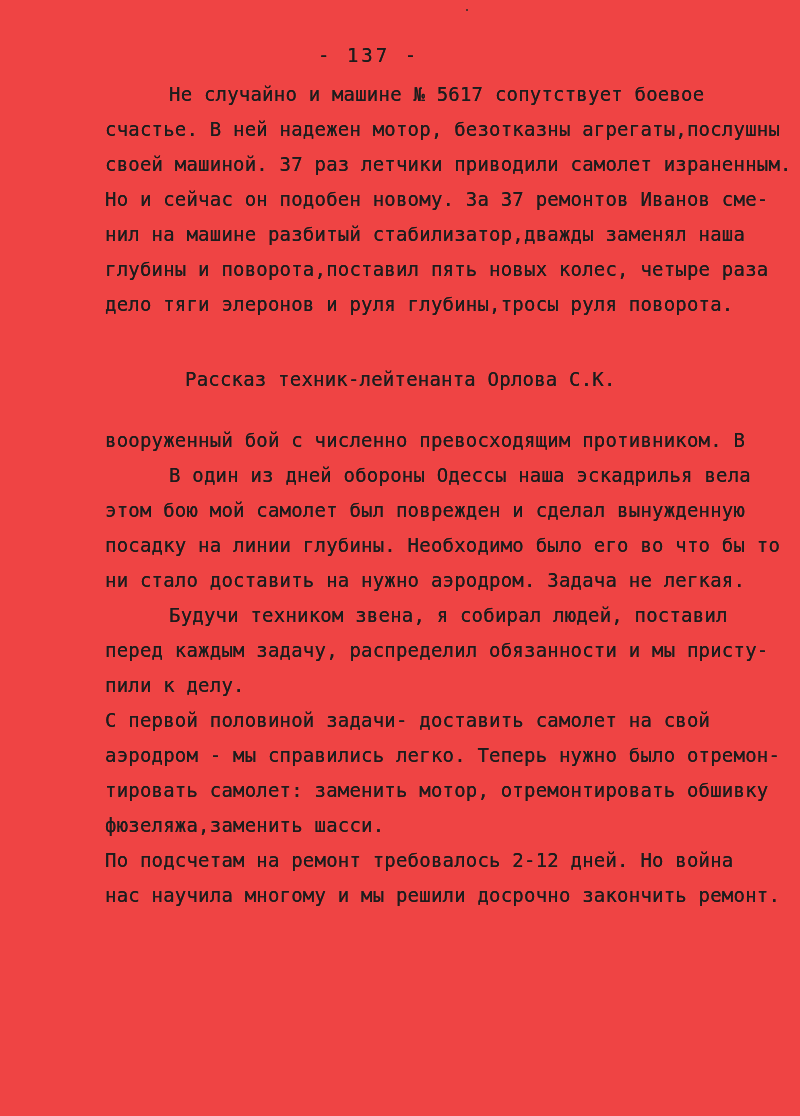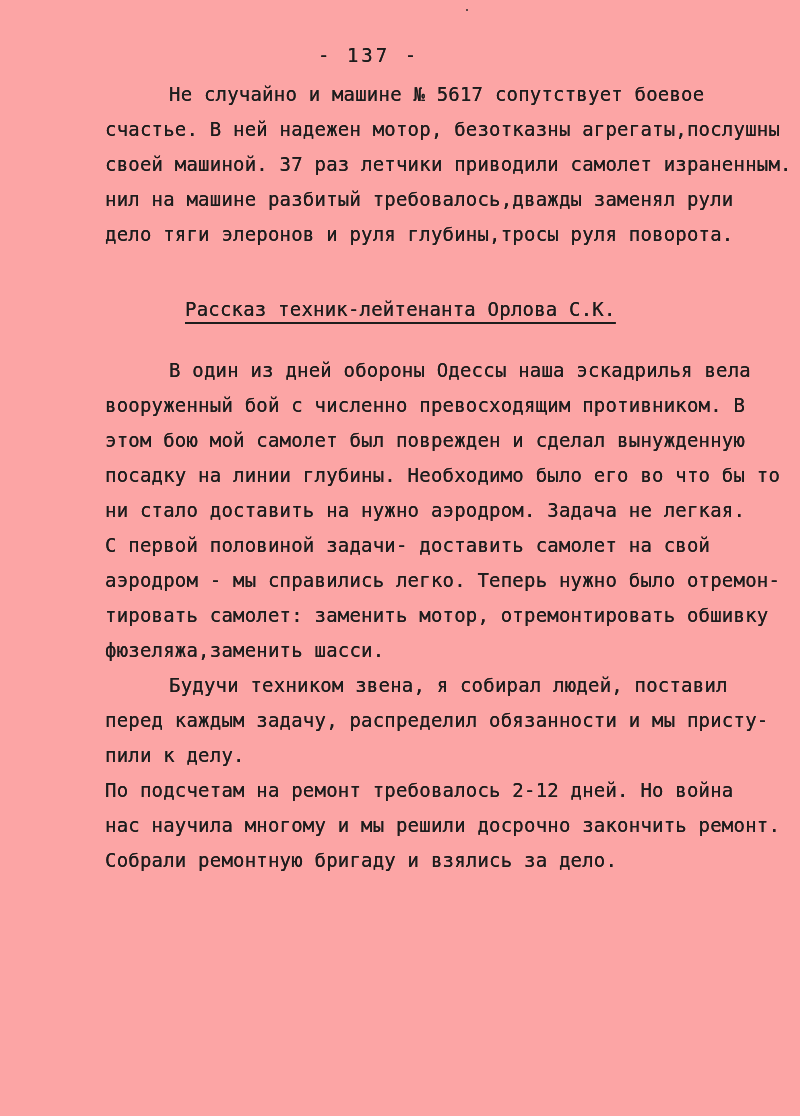--- a/index.html
+++ b/index.html
@@ -5,21 +5,21 @@
   html, body {
     margin: 0;
     padding: 0;
     background: #e8e8e8;
   }
   .page {
     position: relative;
     width: 800px;
     height: 1116px;
     margin: 0 auto;
-    background: #fca5a5;
+    background: #ef4444;
     overflow: hidden;
     box-sizing: border-box;
     font-family: "DejaVu Sans Mono", "Liberation Mono", monospace;
     color: #1d1d1d;
     font-size: 19px;
   }
   
   .speckles {
     position: absolute;
     inset: 0;
@@ -56,69 +56,69 @@
     text-shadow: 0 0 .5px #1d1d1d;
   }
   .line.indent { padding-left: 64px; }
   .heading {
     margin: 40px 0 26px 80px;
     height: 35px;
     line-height: 35px;
     letter-spacing: 0.2px;
     white-space: nowrap;
     text-shadow: 0 0 .5px #1d1d1d;
-    text-decoration: underline;
     text-underline-offset: 6px;
     text-decoration-thickness: 1.5px;
     width: max-content;
     text-align: right;
   }
 </style>
 </head>
 <body>
 
 <div class="page">
   <div class="speckles"></div>
 
   <div class="page-number">- 137 -</div>
 
   <div class="body">
 
     <div class="para">
       <div class="line indent">Не случайно и машине № 5617 сопутствует боевое</div>
       <div class="line">счастье. В ней надежен мотор, безотказны агрегаты,послушны</div>
       <div class="line">своей машиной. 37 раз летчики приводили самолет израненным.</div>
-      <div class="line">нил на машине разбитый требовалось,дважды заменял рули</div>
+      <div class="line">Но и сейчас он подобен новому. За 37 ремонтов Иванов сме-</div>
+      <div class="line">нил на машине разбитый стабилизатор,дважды заменял наша</div>
+      <div class="line">глубины и поворота,поставил пять новых колес, четыре раза</div>
       <div class="line">дело тяги элеронов и руля глубины,тросы руля поворота.</div>
     </div>
 
 
     <div class="heading">Рассказ техник-лейтенанта Орлова С.К.</div>
 
     <div class="para">
+      <div class="line">вооруженный бой с численно превосходящим противником. В</div>
       <div class="line indent">В один из дней обороны Одессы наша эскадрилья вела</div>
-      <div class="line">вооруженный бой с численно превосходящим противником. В</div>
       <div class="line">этом бою мой самолет был поврежден и сделал вынужденную</div>
       <div class="line">посадку на линии глубины. Необходимо было его во что бы то</div>
       <div class="line">ни стало доставить на нужно аэродром. Задача не легкая.</div>
+    </div>
+
+    <div class="para">
+      <div class="line indent">Будучи техником звена, я собирал людей, поставил</div>
+      <div class="line">перед каждым задачу, распределил обязанности и мы присту-</div>
+      <div class="line">пили к делу.</div>
     </div>
 
     <div class="para">
       <div class="line">С первой половиной задачи- доставить самолет на свой</div>
       <div class="line">аэродром - мы справились легко. Теперь нужно было отремон-</div>
       <div class="line">тировать самолет: заменить мотор, отремонтировать обшивку</div>
       <div class="line">фюзеляжа,заменить шасси.</div>
     </div>
 
     <div class="para">
-      <div class="line indent">Будучи техником звена, я собирал людей, поставил</div>
-      <div class="line">перед каждым задачу, распределил обязанности и мы присту-</div>
-      <div class="line">пили к делу.</div>
-    </div>
-
-    <div class="para">
       <div class="line">По подсчетам на ремонт требовалось 2-12 дней. Но война</div>
       <div class="line">нас научила многому и мы решили досрочно закончить ремонт.</div>
-      <div class="line">Собрали ремонтную бригаду и взялись за дело.</div>
     </div>
 
   </div>
 </div>
 
 </body></html>

